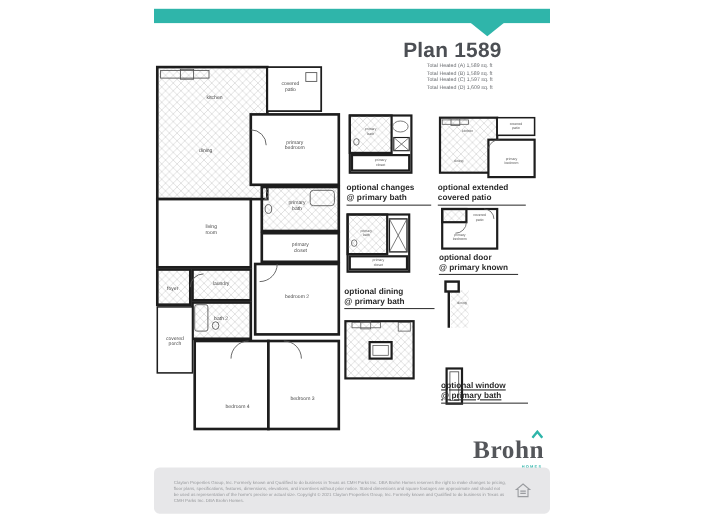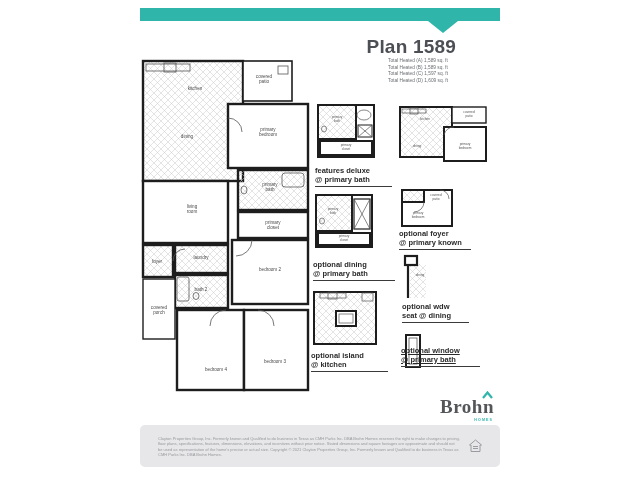--- a/index.html
+++ b/index.html
@@ -17,21 +17,21 @@
   
   .planbox{position:absolute;}
   .rlabel{position:absolute;transform:translate(-50%,-50%);font-size:4.6px;line-height:1.15;color:#4a4a4a;text-align:center;}
   .tlabel{position:absolute;transform:translate(-50%,-50%);font-size:3.2px;line-height:1.1;color:#555;text-align:center;}
 
   
   .cap{position:absolute;font-weight:bold;font-size:7.5px;line-height:1.15;color:#2a2a2a;border-bottom:1px solid #3a3a3a;padding-bottom:2px;}
 
   
   .logo{position:absolute;left:430px;top:396px;width:64px;text-align:right;}
-  .logo .word{font-family:"Liberation Serif",serif;font-weight:bold;font-size:19px;color:#54565a;position:relative;letter-spacing:0.5px;}
+  .logo .word{font-family:"Liberation Serif",serif;font-weight:bold;font-size:23px;color:#54565a;position:relative;letter-spacing:0.5px;}
   .logo .roof{position:absolute;right:1px;top:-5px;}
   .logo .sub{display:block;font-size:3.6px;letter-spacing:1.1px;color:#2fb5aa;font-weight:bold;margin-top:0px;padding-right:1px;}
 
   
   .footer{position:absolute;left:140px;top:425px;width:360px;height:42px;background:#e7e7e9;border-radius:5px;}
   .fineprint{position:absolute;left:18px;top:11px;width:302px;font-size:4px;line-height:5.3px;color:#97999c;}
   .eho{position:absolute;left:328px;top:14px;}
 </style>
 </head>
 <body>
@@ -113,21 +113,21 @@
       <g stroke="#555" stroke-width="0.7" fill="none">
         <ellipse cx="48" cy="12" rx="7" ry="5"></ellipse>
         <path d="M42,22 l14,12 M56,22 l-14,12"></path>
         <ellipse cx="8" cy="26" rx="2.5" ry="3"></ellipse>
       </g>
     </svg>
     <div class="tlabel" style="left:21px;top:17px;width:16px;">primary bath</div>
     <div class="tlabel" style="left:30px;top:45px;width:18px;">primary closet</div>
   </div>
   <div class="cap" style="left:315px;top:167px;width:77px;">
-    <span>features deluxe</span><br>
+    <span>optional changes</span><br>
     <span>@ primary bath</span>
   </div>
 
   <div class="planbox" style="left:398px;top:105px;width:92px;height:62px;">
     <svg width="92" height="62" viewBox="0 0 92 62">
       <g stroke="#1d1d1d" stroke-width="2" fill="#ffffff">
         <rect x="2" y="2" width="52" height="50" fill="url(#xh)"></rect>
         <rect x="54" y="2" width="34" height="16" stroke-width="1.4"></rect>
         <rect x="46" y="22" width="42" height="34"></rect>
       </g>
@@ -135,20 +135,24 @@
         <rect x="4" y="4" width="24" height="4"></rect>
         <rect x="12" y="3" width="8" height="6"></rect>
         <path d="M46,30 a10,10 0 0 1 10,-8"></path>
       </g>
     </svg>
     <div class="tlabel" style="left:27px;top:15px;width:20px;">kitchen</div>
     <div class="tlabel" style="left:19px;top:42px;width:18px;">dining</div>
     <div class="tlabel" style="left:71px;top:10px;width:16px;">covered patio</div>
     <div class="tlabel" style="left:67px;top:42px;width:18px;">primary bedroom</div>
   </div>
+  <div class="cap" style="left:398px;top:167px;width:80px;">
+    <span>optional extended</span><br>
+    <span>covered patio</span>
+  </div>
 
   <div class="planbox" style="left:314px;top:193px;width:62px;height:62px;">
     <svg width="62" height="62" viewBox="0 0 62 62">
       <g stroke="#1d1d1d" stroke-width="2" fill="#ffffff">
         <rect x="2" y="2" width="56" height="52"></rect>
         <rect x="2" y="2" width="36" height="36" fill="url(#xh)"></rect>
         <rect x="40" y="6" width="16" height="30" stroke-width="1.2"></rect>
         <rect x="4" y="40" width="52" height="12"></rect>
       </g>
       <g stroke="#555" stroke-width="0.7" fill="none">
@@ -172,56 +176,48 @@
       </g>
       <g stroke="#555" stroke-width="0.7" fill="none">
         <path d="M24,14 a10,10 0 0 1 -10,10"></path>
         <path d="M40,2 a9,9 0 0 1 9,9"></path>
       </g>
     </svg>
     <div class="tlabel" style="left:36px;top:10px;width:16px;">covered patio</div>
     <div class="tlabel" style="left:18px;top:28px;width:18px;">primary bedroom</div>
   </div>
   <div class="cap" style="left:399px;top:230px;width:72px;">
-    <span>optional foyer</span><br>
+    <span>optional door</span><br>
     <span>@ primary known</span>
   </div>
 
   <div class="planbox" style="left:402px;top:254px;width:30px;height:46px;">
     <svg width="30" height="46" viewBox="0 0 30 46">
       <rect x="8" y="10" width="16" height="34" fill="url(#xh)" stroke="none"></rect>
       <g stroke="#1d1d1d" stroke-width="2.2" fill="#ffffff">
         <rect x="3" y="2" width="12" height="9"></rect>
         <path d="M6,11 L6,44"></path>
       </g>
     </svg>
     <div class="tlabel" style="left:18px;top:22px;width:16px;">dining</div>
   </div>
-  <div class="cap" style="left:402px;top:303px;width:67px;">
-    <span>optional wdw</span><br>
-    <span>seat @ dining</span>
-  </div>
 
   <div class="planbox" style="left:312px;top:290px;width:68px;height:58px;">
     <svg width="68" height="58" viewBox="0 0 68 58">
       <g stroke="#1d1d1d" stroke-width="2" fill="#ffffff">
         <rect x="2" y="2" width="62" height="52" fill="url(#xh)"></rect>
         <rect x="24" y="21" width="20" height="15"></rect>
       </g>
       <g stroke="#555" stroke-width="0.7" fill="none">
         <rect x="8" y="3" width="26" height="5"></rect>
         <rect x="16" y="2" width="9" height="7"></rect>
         <rect x="50" y="3" width="11" height="8"></rect>
         <rect x="27" y="24" width="14" height="9"></rect>
       </g>
     </svg>
-  </div>
-  <div class="cap" style="left:311px;top:352px;width:77px;">
-    <span>optional island</span><br>
-    <span>@ kitchen</span>
   </div>
 
   <div class="planbox" style="left:402px;top:333px;width:22px;height:36px;">
     <svg width="22" height="36" viewBox="0 0 22 36">
       <g stroke="#1d1d1d" stroke-width="2" fill="#ffffff">
         <rect x="4" y="2" width="14" height="32"></rect>
       </g>
       <rect x="7" y="5" width="8" height="26" stroke="#555" stroke-width="0.8" fill="none"></rect>
     </svg>
   </div>

